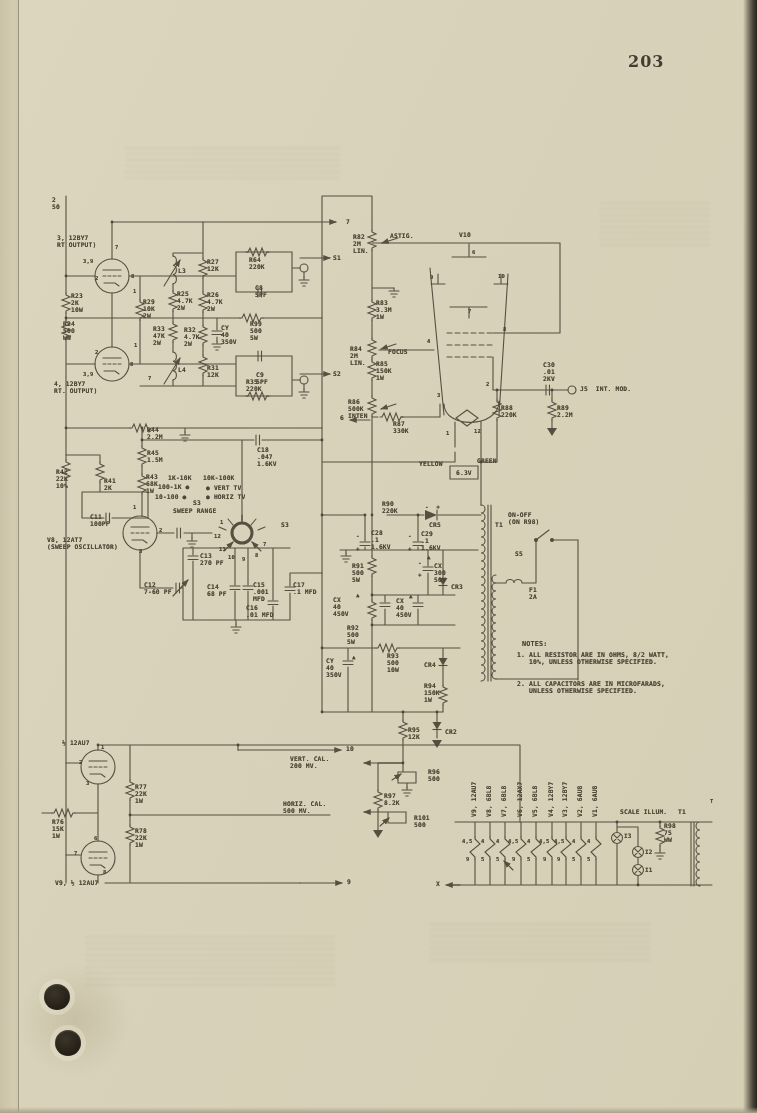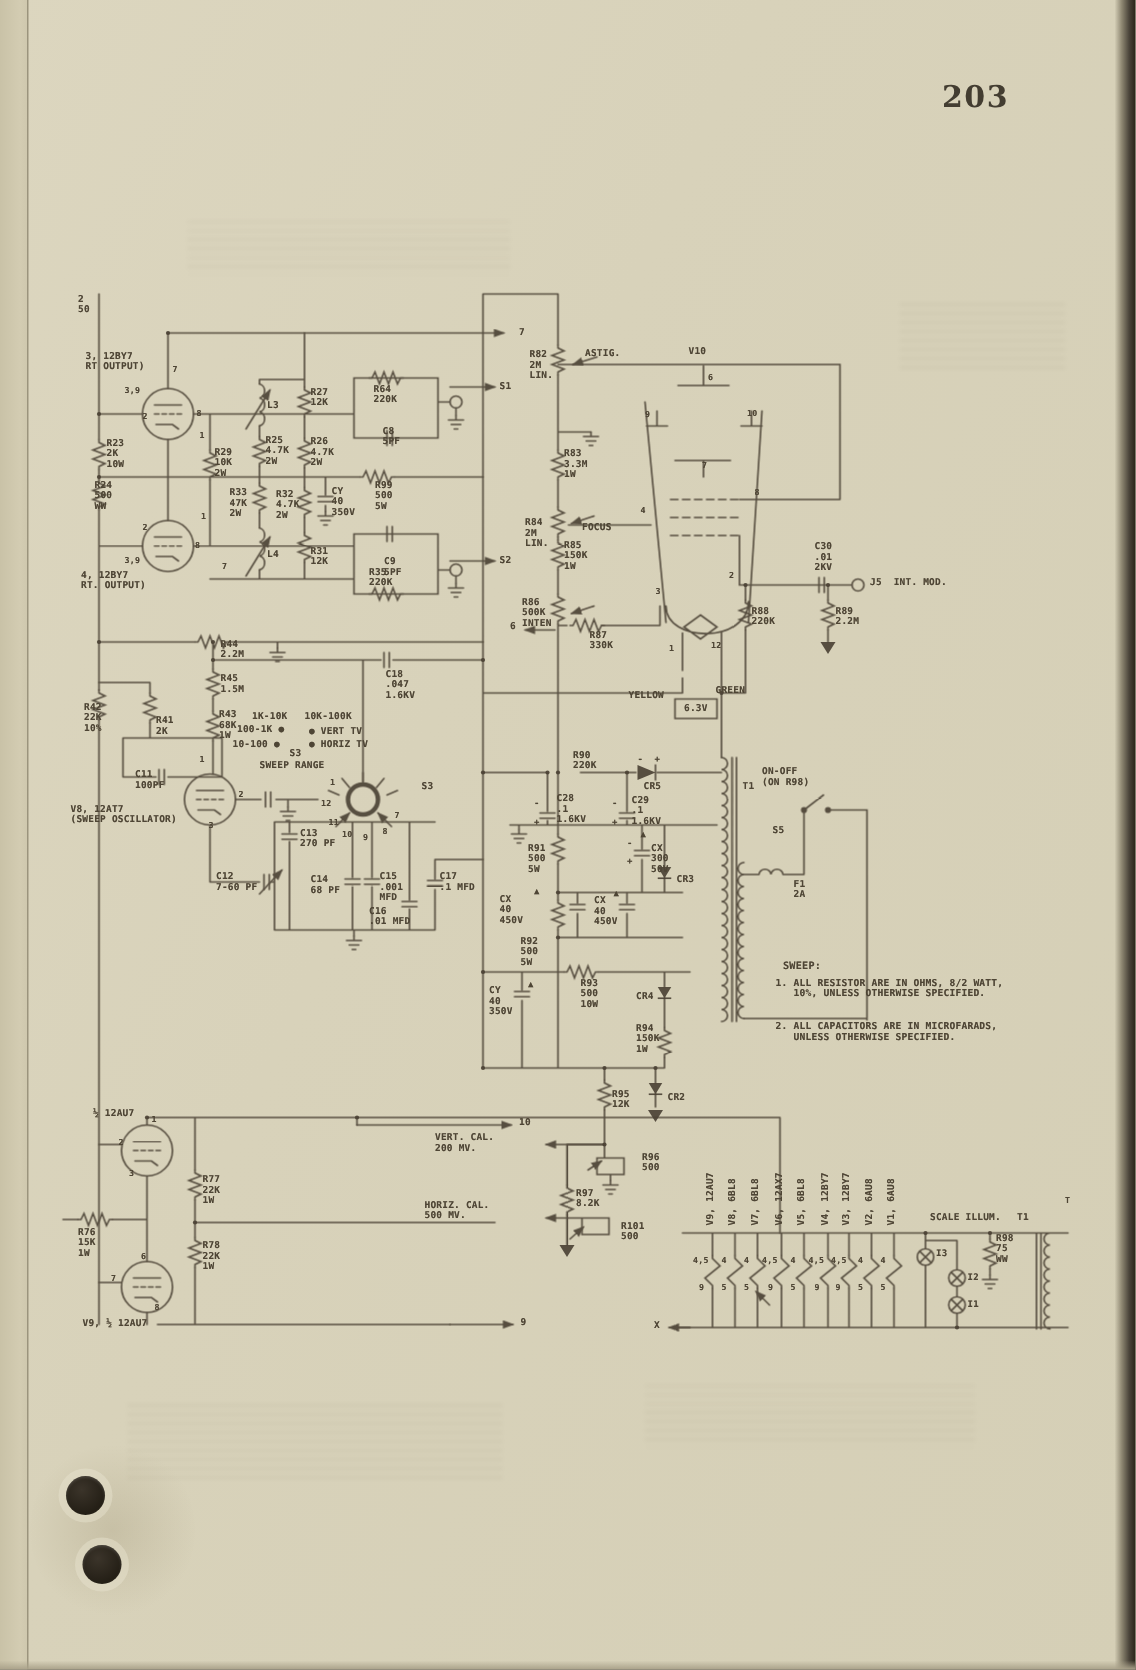--- a/index.html
+++ b/index.html
@@ -7,21 +7,21 @@
         background:linear-gradient(115deg,#dcd6bf 0%,#d8d2ba 40%,#d5cfb6 100%);
         font-family:"DejaVu Sans Mono",monospace;}
   .edge-left{position:absolute;left:0;top:0;width:18px;height:100%;
         background:linear-gradient(90deg,#c9c2a7,#d3ccb2 75%,#cfc8ae);
         border-right:1px solid #9b947d;}
   .edge-right{position:absolute;right:0;top:0;width:14px;height:100%;
         background:linear-gradient(90deg,rgba(216,210,186,0),#8d8671 35%,#4a443a 70%,#292519);}
   .edge-bottom{position:absolute;left:0;bottom:0;width:100%;height:6px;
         background:linear-gradient(0deg,#aaa28a,rgba(216,210,186,0));}
   .page-number{position:absolute;left:628px;top:52px;
-        font-family:"DejaVu Serif",serif;font-size:20px;font-weight:700;color:#433d31;letter-spacing:1px;}
+        font-family:"DejaVu Serif",serif;font-size:16px;font-weight:700;color:#433d31;letter-spacing:1px;}
   #labels .lbl{position:absolute;white-space:pre;font:700 6.3px "DejaVu Sans Mono",monospace;
         color:#4e4535;line-height:1.13;letter-spacing:.15px;transform-origin:0 0;
         text-shadow:0 0 .4px rgba(78,69,53,.55);}
   svg.schem{position:absolute;left:0;top:0;}
   .hole{position:absolute;width:26px;height:26px;border-radius:50%;
         background:radial-gradient(circle at 40% 35%,#3b342a,#241f16 70%);
         box-shadow:0 0 0 5px rgba(233,228,208,.45), inset 0 1px 2px rgba(255,255,255,.15);}
   .ghost{position:absolute;opacity:.12;filter:blur(1.4px);
         background:repeating-linear-gradient(0deg,transparent 0 4px,rgba(96,86,62,.55) 4px 6px);}
   .stain{position:absolute;border-radius:50%;background:radial-gradient(circle,rgba(168,158,128,.35),rgba(168,158,128,0) 70%);}
@@ -463,21 +463,21 @@
 40
 350V</div>
       <div class="lbl" style="left: 352px; top: 654px; font-size: 6px;">▲</div>
       <div class="lbl" style="left: 387px; top: 652px;">R93
 500
 10W</div>
       <div class="lbl" style="left: 424px; top: 661px;">CR4</div>
       <div class="lbl" style="left: 424px; top: 682px;">R94
 150K
 1W</div>
-      <div class="lbl" style="left: 522px; top: 641px; font-size: 6.8px;">SWEEP:</div>
+      <div class="lbl" style="left: 522px; top: 641px; font-size: 6.8px;">NOTES:</div>
       <div class="lbl" style="left: 517px; top: 652px; font-size: 6.4px;">1. ALL RESISTOR ARE IN OHMS, 8/2 WATT,
    10%, UNLESS OTHERWISE SPECIFIED.</div>
       <div class="lbl" style="left: 517px; top: 681px; font-size: 6.4px;">2. ALL CAPACITORS ARE IN MICROFARADS,
    UNLESS OTHERWISE SPECIFIED.</div>
       <div class="lbl" style="left: 147px; top: 426px;">R44
 2.2M</div>
       <div class="lbl" style="left: 147px; top: 449px;">R45
 1.5M</div>
       <div class="lbl" style="left: 257px; top: 446px;">C18
 .047

